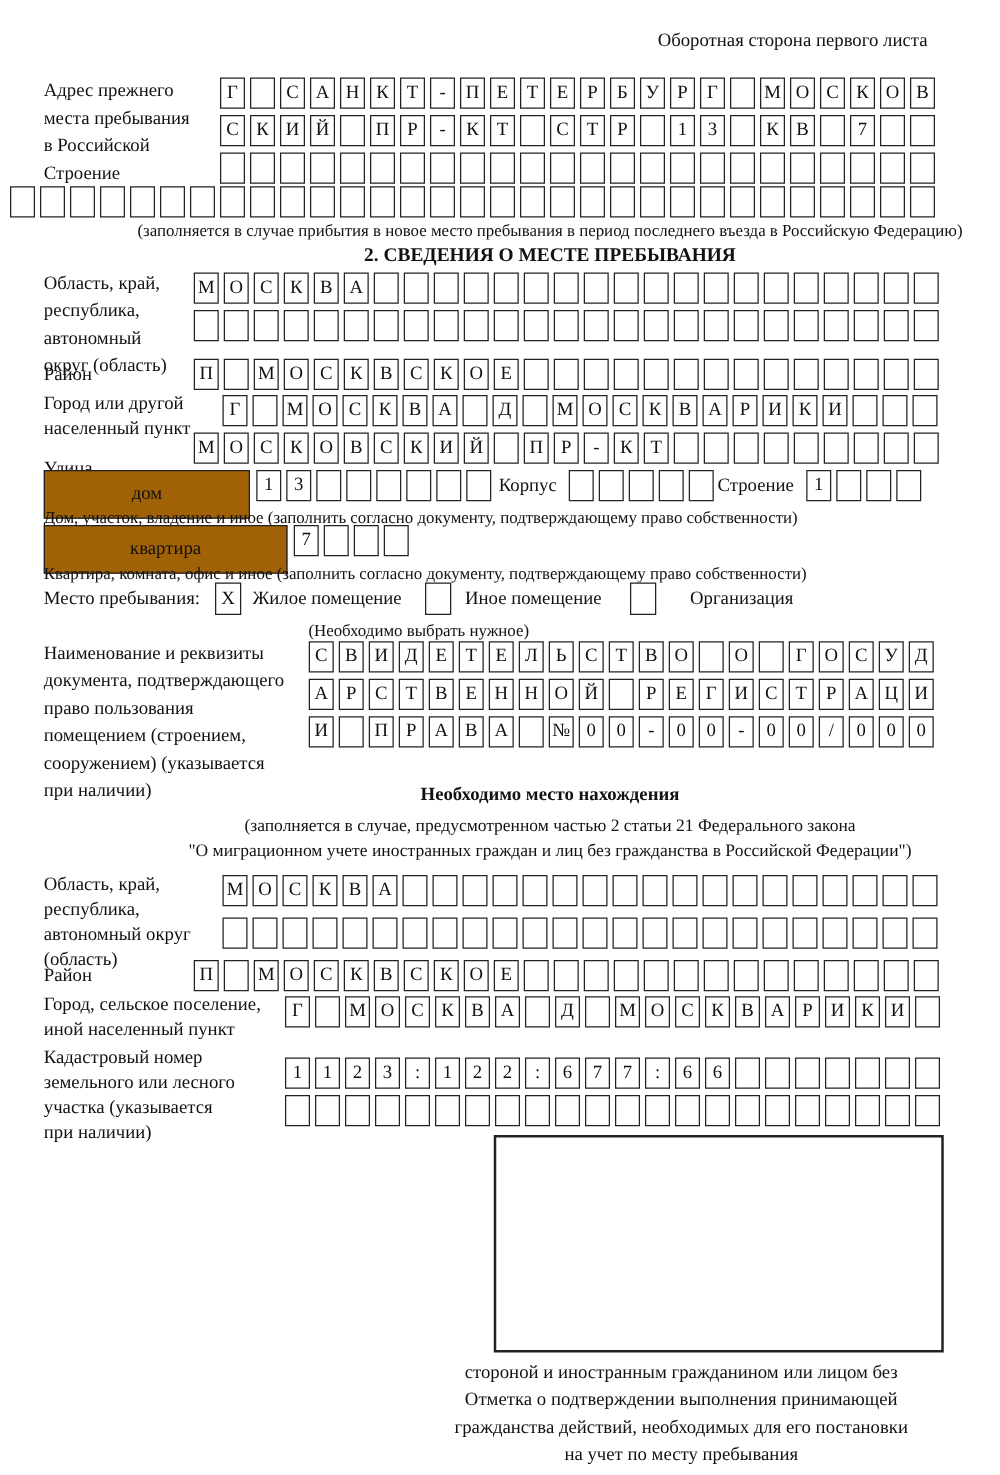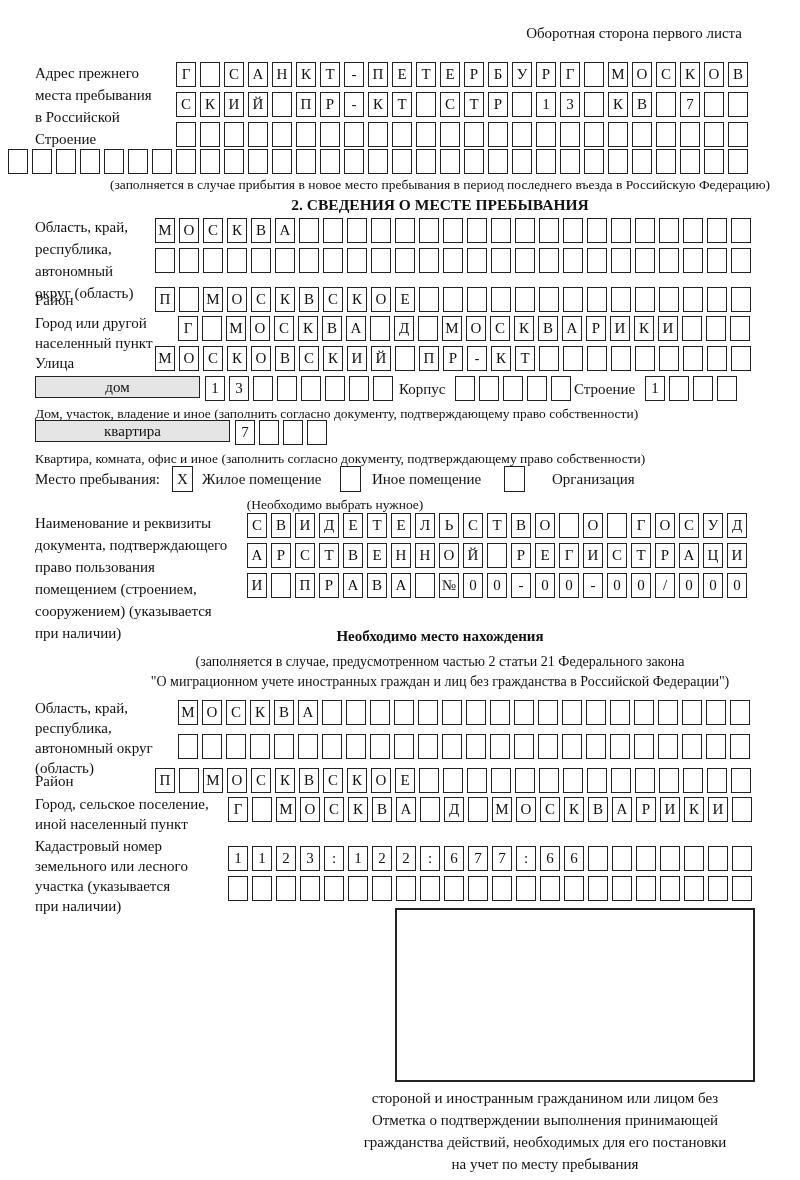--- a/index.html
+++ b/index.html
@@ -13,22 +13,22 @@
   .note { font-size:13.5px; line-height:20px; }
   .center { left:0; width:800px; text-align:center;padding-left:40px; }
   .title { font-weight:bold; font-size:16px;text-align:center; }
   .cellrow { position:absolute; display:flex; gap:4px; }
   .cell {
     width:20px; height:25px; border:1.5px solid #222; box-sizing:border-box;
     display:flex; align-items:center; justify-content:center;
     font-size:15px; background:#fff; flex:0 0 auto;
   }
   .wbox {
-    position:absolute; height:22px; border:1.5px solid #222; box-sizing:border-box;
-    display:flex; align-items:center; justify-content:center; font-size:15px; background:#e5e5e5;
+    position:absolute; height:39px; border:1.5px solid #222; box-sizing:border-box;
+    display:flex; align-items:center; justify-content:center; font-size:15px; background:#a16207;
   }
   .checkbox {
     position:absolute; width:21px; height:26px; border:1.5px solid #222; box-sizing:border-box;
     display:flex; align-items:center; justify-content:center; font-size:15px; background:#fff;
   }
   .stamp {
     position:absolute; border:2px solid #222; box-sizing:border-box; background:#fff;
   }
 </style>
 </head>
@@ -273,21 +273,21 @@
       <div class="cell">А</div>
       <div class="cell">Р</div>
       <div class="cell">И</div>
       <div class="cell">К</div>
       <div class="cell">И</div>
       <div class="cell"></div>
       <div class="cell"></div>
       <div class="cell"></div>
     </div>
 
-  <div class="abs label" style="left:35px; top:352px;">Улица</div>
+  <div class="abs label" style="left:35px; top:364px;">Улица</div>
   <div class="cellrow" style="left:155px; top:346px;">
       <div class="cell">М</div>
       <div class="cell">О</div>
       <div class="cell">С</div>
       <div class="cell">К</div>
       <div class="cell">О</div>
       <div class="cell">В</div>
       <div class="cell">С</div>
       <div class="cell">К</div>
       <div class="cell">И</div>

